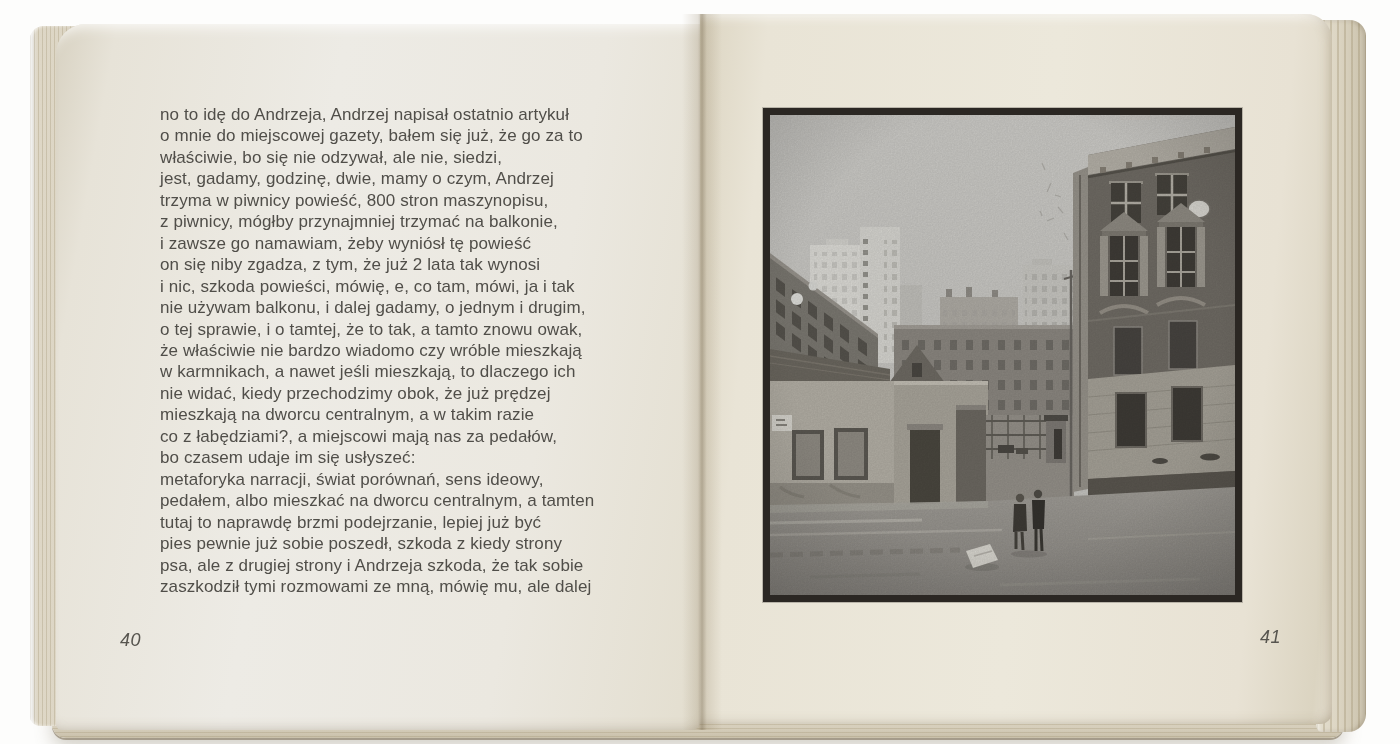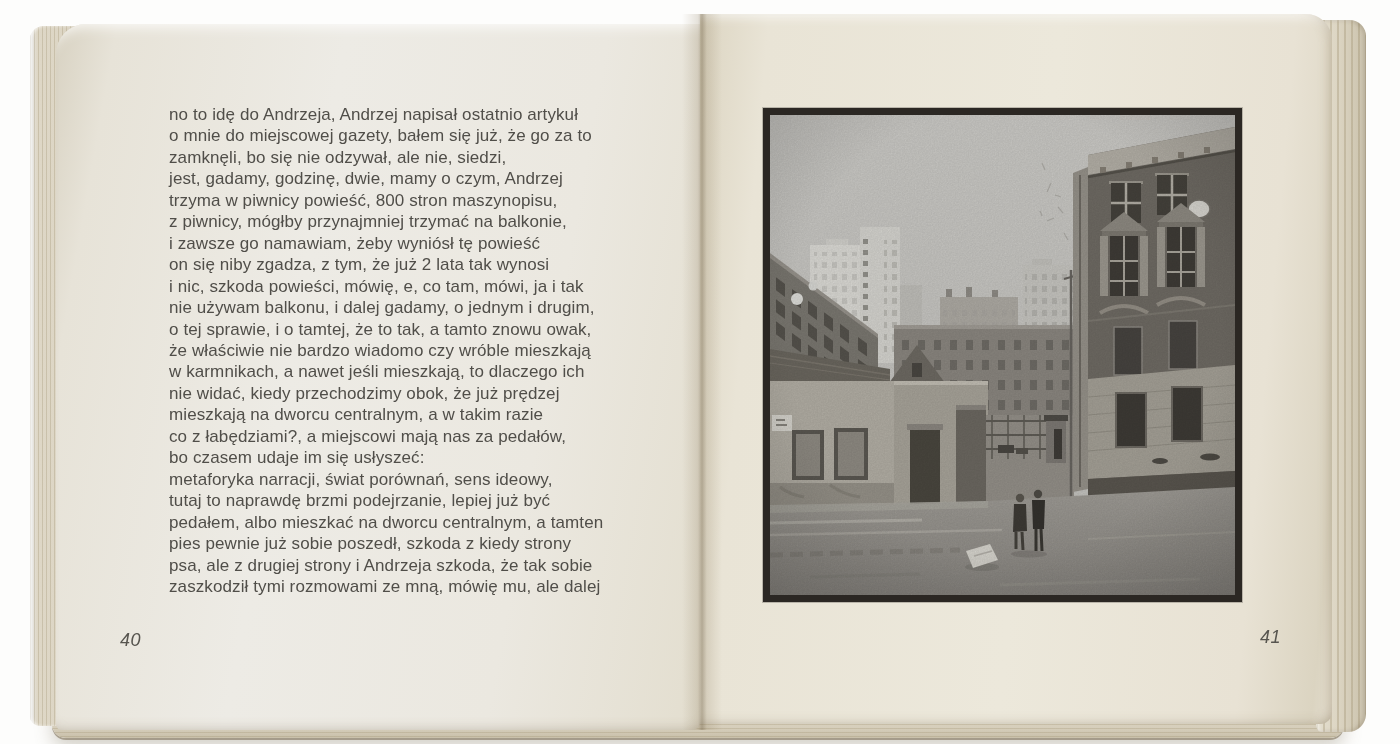--- a/index.html
+++ b/index.html
@@ -48,21 +48,21 @@
     border-radius:0 26px 12px 0;
     box-shadow:inset -10px 0 12px -8px rgba(120,100,65,.35), inset 0 12px 12px -10px rgba(255,255,255,.85), inset 0 -10px 14px -12px rgba(120,105,80,.4);
     text-align:right;
   }
   .gutter{
     position:absolute;left:682px;top:14px;width:40px;height:716px;pointer-events:none;
     background:linear-gradient(90deg, rgba(120,100,65,0) 0%, rgba(120,100,65,.18) 40%, rgba(95,78,48,.38) 50%, rgba(120,100,65,.16) 62%, rgba(120,100,65,0) 100%);
   }
   
   .text-block{
-    position:absolute;left:113px;top:80px;width:510px;
+    position:absolute;left:104px;top:80px;width:510px;
     font-size:17px;line-height:21.45px;color:#504e49;letter-spacing:.1px;
   }
   .tline{white-space:nowrap;}
   .page-num{
     position:absolute;font-size:18px;color:#57554f;letter-spacing:.5px;font-style:italic;
   }
   .page-num-left{left:64px;top:606px;}
   .page-num-right{left:560px;top:613px;}
   
   .photo-plate{
@@ -78,38 +78,38 @@
 <div class="scene">
 
   <div class="edge-bottom"></div>
   <div class="edge-left"></div>
   <div class="edge-right"></div>
 
   <div class="page page-left">
     <div class="text-block">
         <div class="tline">no to idę do Andrzeja, Andrzej napisał ostatnio artykuł</div>
         <div class="tline">o mnie do miejscowej gazety, bałem się już, że go za to</div>
-        <div class="tline">zamknęli, bo się nie odzywał, ale nie, siedzi,</div>
+        <div class="tline">właściwie, bo się nie odzywał, ale nie, siedzi,</div>
         <div class="tline">jest, gadamy, godzinę, dwie, mamy o czym, Andrzej</div>
         <div class="tline">trzyma w piwnicy powieść, 800 stron maszynopisu,</div>
         <div class="tline">z piwnicy, mógłby przynajmniej trzymać na balkonie,</div>
         <div class="tline">i zawsze go namawiam, żeby wyniósł tę powieść</div>
         <div class="tline">on się niby zgadza, z tym, że już 2 lata tak wynosi</div>
         <div class="tline">i nic, szkoda powieści, mówię, e, co tam, mówi, ja i tak</div>
         <div class="tline">nie używam balkonu, i dalej gadamy, o jednym i drugim,</div>
         <div class="tline">o tej sprawie, i o tamtej, że to tak, a tamto znowu owak,</div>
         <div class="tline">że właściwie nie bardzo wiadomo czy wróble mieszkają</div>
         <div class="tline">w karmnikach, a nawet jeśli mieszkają, to dlaczego ich</div>
         <div class="tline">nie widać, kiedy przechodzimy obok, że już prędzej</div>
         <div class="tline">mieszkają na dworcu centralnym, a w takim razie</div>
         <div class="tline">co z łabędziami?, a miejscowi mają nas za pedałów,</div>
         <div class="tline">bo czasem udaje im się usłyszeć:</div>
         <div class="tline">metaforyka narracji, świat porównań, sens ideowy,</div>
+        <div class="tline">pedałem, albo mieszkać na dworcu centralnym, a tamten</div>
         <div class="tline">tutaj to naprawdę brzmi podejrzanie, lepiej już być</div>
-        <div class="tline">pedałem, albo mieszkać na dworcu centralnym, a tamten</div>
         <div class="tline">pies pewnie już sobie poszedł, szkoda z kiedy strony</div>
         <div class="tline">psa, ale z drugiej strony i Andrzeja szkoda, że tak sobie</div>
         <div class="tline">zaszkodził tymi rozmowami ze mną, mówię mu, ale dalej</div>
       </div>
     <div class="page-num page-num-left">40</div>
   </div>
 
   <div class="page page-right">
     <div class="photo-plate">
       <svg width="465" height="480" viewBox="0 0 465 480" aria-label="Urban street scene: grimy ornate tenement house on the right, low shed with boarded windows on the left, courtyard fence and kiosk in the middle distance, concrete high-rise blocks and brick tenements behind, wide wet street in the foreground with two pedestrians and a discarded white bag">

